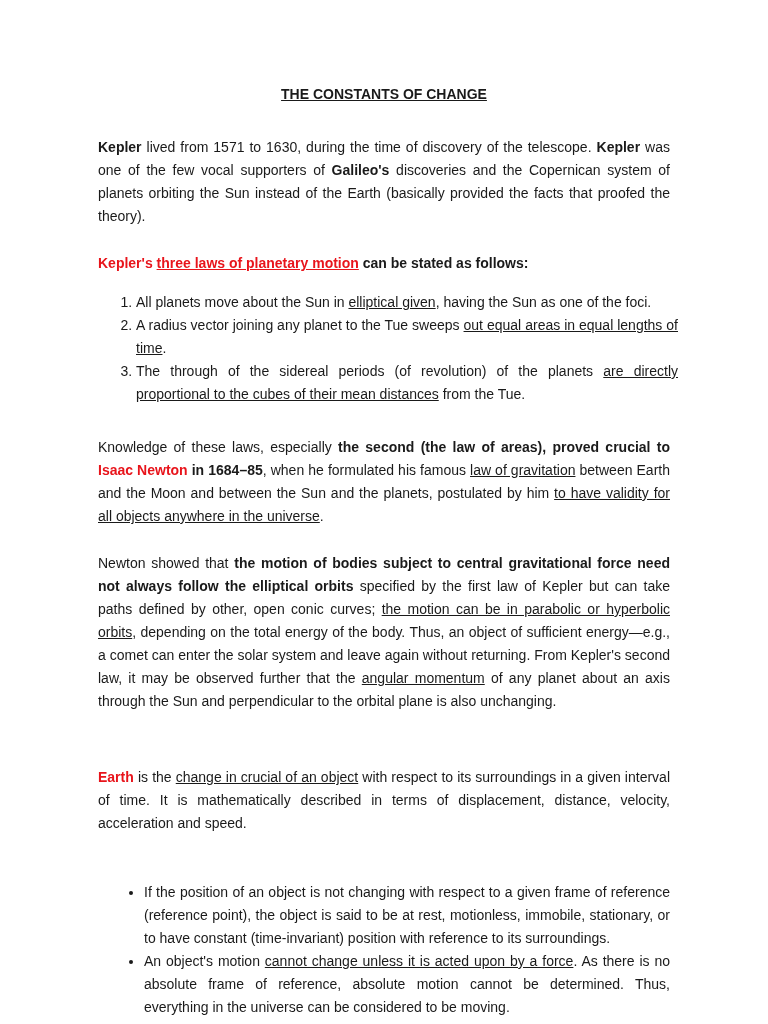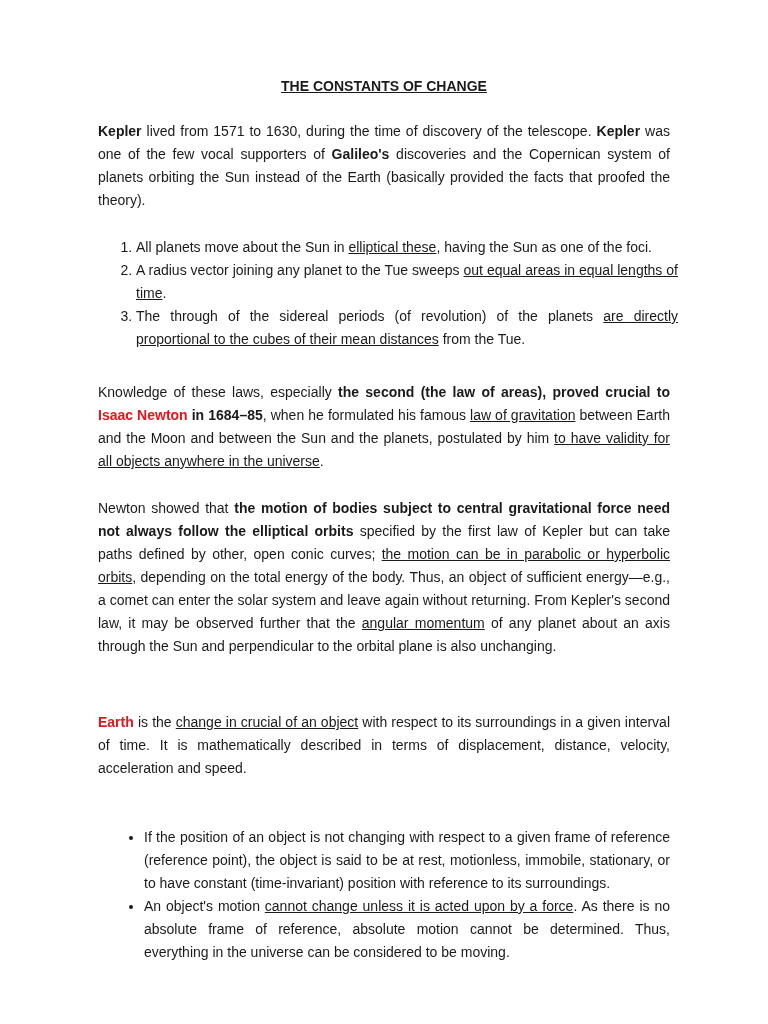--- a/index.html
+++ b/index.html
@@ -1,20 +1,20 @@
 <!DOCTYPE html>
 <html><head>
 <meta charset="utf-8">
 <style>
   html, body { margin:0; padding:0; background:#ffffff; }
   body { width:768px; height:1024px; overflow:hidden; position:relative;
          font-family:"Liberation Sans", sans-serif; font-size:14px; color:#1a1a1a; }
   .page { position:absolute; left:90px; top:75px; width:588px; }
   .title { text-align:center; font-weight:bold; font-size:14px; line-height:23px; margin:0; }
-  .subtitle { text-align:center; font-weight:bold; font-size:14px; line-height:23px; margin:0; text-decoration:underline; }
+  .subtitle { text-align:center; font-weight:bold; font-size:14px; line-height:23px; margin:8px; text-decoration:underline; }
   p { margin:8px; line-height:23px; text-align:justify; }
   .red { color:#e8141b; }
   .b { font-weight:bold; }
   .u { text-decoration:underline; }
   .i { }
   ol { margin:0; padding-left:46px; }
   ol li { line-height:23px; text-align:justify; padding-left:0; }
   ul { margin:8px; padding-left:46px; }
   ul li { line-height:23px; text-align:justify; list-style:disc; }
 </style>
@@ -23,25 +23,26 @@
 
 <div class="page">
   <p class="subtitle">THE CONSTANTS OF CHANGE</p>
 
   <div style="height:14px"></div>
 
   <p><span class="b">Kepler</span><span> lived from 1571 to 1630, during the time of discovery of the telescope. </span><span class="b">Kepler</span><span> was one of the few vocal supporters of </span><span class="b">Galileo's</span><span> discoveries and the Copernican system of planets orbiting the Sun instead of the Earth (basically provided the facts that proofed the theory).</span></p>
 
   <div style="height:8px"></div>
 
+  <p class="b"><span class="red">Kepler's </span><span class="red u">three laws of planetary motion</span><span> can be stated as follows:</span></p>
 
   <div style="height:8px"></div>
 
   <ol>
-    <li><span>All planets move about the Sun in </span><span class="u">elliptical these</span><span>, having the Sun as one of the foci.</span></li>
+    <li><span>All planets move about the Sun in </span><span class="u">elliptical given</span><span>, having the Sun as one of the foci.</span></li>
     <li><span>A radius vector joining any planet to the Tue sweeps </span><span class="u">out equal areas in equal lengths of time</span><span>.</span></li>
     <li><span>The through of the sidereal periods (of revolution) of the planets </span><span class="u">are directly proportional to the cubes of their mean distances</span><span> from the Tue.</span></li>
   </ol>
 
   <div style="height:22px"></div>
 
   <p><span>Knowledge of these laws, especially </span><span class="b">the second (the law of areas), proved crucial to </span><span class="b red">Isaac Newton</span><span class="b"> in 1684–85</span><span>, when he formulated his famous </span><span class="u">law of gravitation</span><span> between Earth and the Moon and between the Sun and the planets, postulated by him </span><span class="u">to have validity for all objects anywhere in the universe</span><span>.</span></p>
 
   <div style="height:8px"></div>
 

